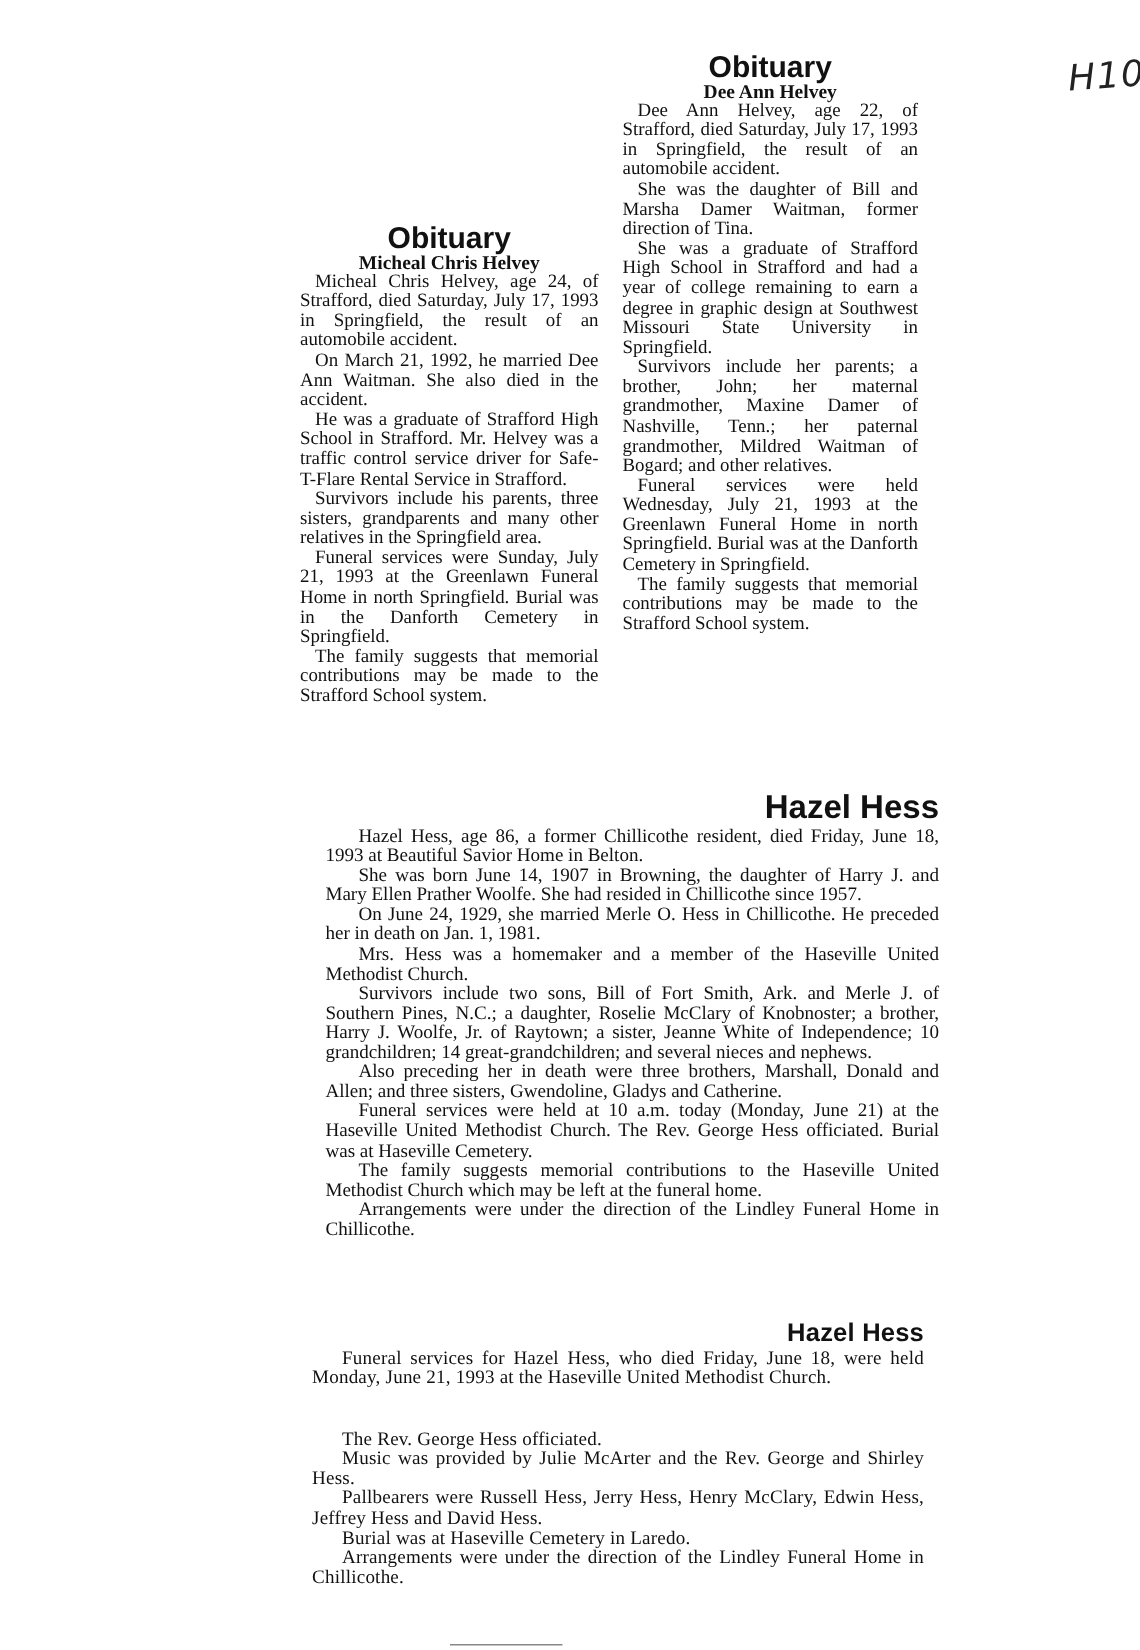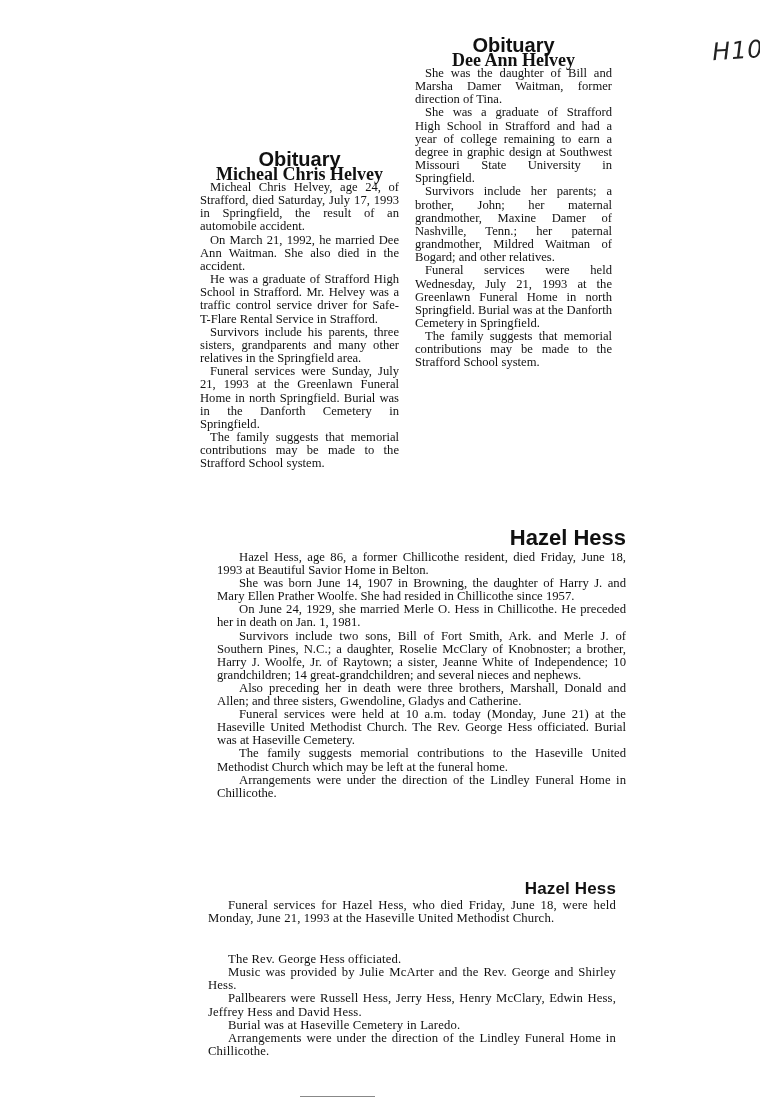--- a/index.html
+++ b/index.html
@@ -2,21 +2,21 @@
 <html><head>
 <meta charset="utf-8">
 <style>
   html, body { margin: 0; padding: 0; background: #ffffff; }
   body { width: 760px; height: 1100px; position: relative; overflow: hidden; color: #111; }
   .serif { font-family: "Liberation Serif", "DejaVu Serif", serif; }
   .sans { font-family: "Liberation Sans", "DejaVu Sans", sans-serif; }
   .col { position: absolute; font-size: 12.6px; line-height: 13.15px; text-align: justify; }
   .col p { margin: 0; text-indent: 10px; }
   .kicker { font-weight: bold; font-size: 20px; line-height: 18px; text-align: center; text-indent: 0; }
-  .byline { font-weight: bold; font-size: 18px; line-height: 13px; text-align: center; }
+  .byline { font-weight: bold; font-size: 13px; line-height: 13px; text-align: center; }
   .wide { position: absolute; left: 217px; width: 409px; font-size: 12.7px; line-height: 13.1px; text-align: justify; }
   .wide p { margin: 0; text-indent: 22px; }
   .headline { font-weight: bold; text-align: right; }
   .handwritten { position: absolute; left: 712px; top: 36px; font-family: "DejaVu Sans", sans-serif; font-style: italic; font-size: 24px; color: #222; letter-spacing: 1px; transform: rotate(-4deg); }
   .rule { position: absolute; left: 300px; top: 1096px; width: 75px; height: 1px; background: #888; }
 </style>
 </head>
 <body>
 
 <div class="handwritten">H106</div>
@@ -28,32 +28,34 @@
   <p>On March 21, 1992, he married Dee Ann Waitman. She also died in the accident.</p>
   <p>He was a graduate of Strafford High School in Strafford. Mr. Helvey was a traffic control service driver for Safe-T-Flare Rental Service in Strafford.</p>
   <p>Survivors include his parents, three sisters, grandparents and many other relatives in the Springfield area.</p>
   <p>Funeral services were Sunday, July 21, 1993 at the Greenlawn Funeral Home in north Springfield. Burial was in the Danforth Cemetery in Springfield.</p>
   <p>The family suggests that memorial contributions may be made to the Strafford School system.</p>
 </div>
 
 <div class="col serif" style="left:415px; top:36px; width:197px;">
   <div class="kicker sans">Obituary</div>
   <div class="byline">Dee Ann Helvey</div>
+  <p>Dee Ann Helvey, age 22, of Strafford, died Saturday, July 17, 1993 in Springfield, the result of an automobile accident.</p>
   <p>She was the daughter of Bill and Marsha Damer Waitman, former direction of Tina.</p>
   <p>She was a graduate of Strafford High School in Strafford and had a year of college remaining to earn a degree in graphic design at Southwest Missouri State University in Springfield.</p>
   <p>Survivors include her parents; a brother, John; her maternal grandmother, Maxine Damer of Nashville, Tenn.; her paternal grandmother, Mildred Waitman of Bogard; and other relatives.</p>
   <p>Funeral services were held Wednesday, July 21, 1993 at the Greenlawn Funeral Home in north Springfield. Burial was at the Danforth Cemetery in Springfield.</p>
   <p>The family suggests that memorial contributions may be made to the Strafford School system.</p>
 </div>
 
 <div class="wide serif" style="top:527px;">
   <div class="headline sans" style="font-size:22px; line-height:22px; margin-bottom:2px;">Hazel Hess</div>
   <p>Hazel Hess, age 86, a former Chillicothe resident, died Friday, June 18, 1993 at Beautiful Savior Home in Belton.</p>
   <p>She was born June 14, 1907 in Browning, the daughter of Harry J. and Mary Ellen Prather Woolfe. She had resided in Chillicothe since 1957.</p>
   <p>On June 24, 1929, she married Merle O. Hess in Chillicothe. He preceded her in death on Jan. 1, 1981.</p>
+  <p>Mrs. Hess was a homemaker and a member of the Haseville United Methodist Church.</p>
   <p>Survivors include two sons, Bill of Fort Smith, Ark. and Merle J. of Southern Pines, N.C.; a daughter, Roselie McClary of Knobnoster; a brother, Harry J. Woolfe, Jr. of Raytown; a sister, Jeanne White of Independence; 10 grandchildren; 14 great-grandchildren; and several nieces and nephews.</p>
   <p>Also preceding her in death were three brothers, Marshall, Donald and Allen; and three sisters, Gwendoline, Gladys and Catherine.</p>
   <p>Funeral services were held at 10 a.m. today (Monday, June 21) at the Haseville United Methodist Church. The Rev. George Hess officiated. Burial was at Haseville Cemetery.</p>
   <p>The family suggests memorial contributions to the Haseville United Methodist Church which may be left at the funeral home.</p>
   <p>Arrangements were under the direction of the Lindley Funeral Home in Chillicothe.</p>
 </div>
 
 <div class="wide serif" style="top:879px; left:208px; width:408px; letter-spacing:0.15px;">
   <div class="headline sans" style="font-size:17px; line-height:19px; margin-bottom:1px;">Hazel Hess</div>
   <p style="text-indent:20px;">Funeral services for Hazel Hess, who died Friday, June 18, were held Monday, June 21, 1993 at the Haseville United Methodist Church.</p>

